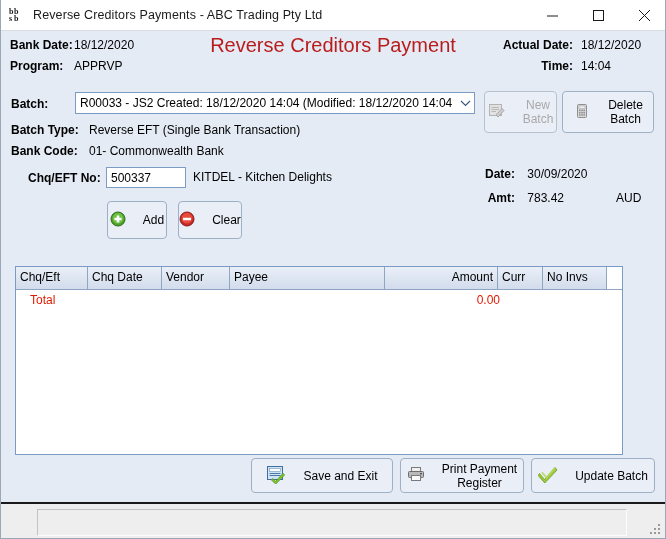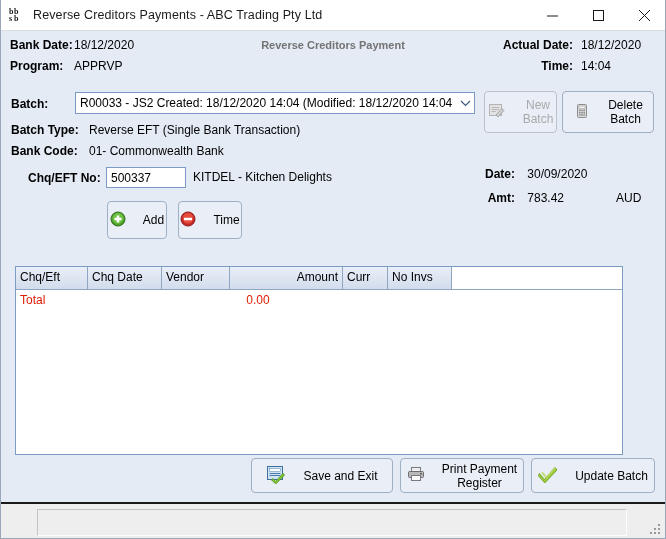--- a/index.html
+++ b/index.html
@@ -59,21 +59,21 @@
 
   .hdr-center {
     position: absolute; left: 0; right: 0; top: 4px;
     text-align: center; pointer-events: none;
   }
   .bbs-title {
     font-size: 20px; font-weight: bold; color: #13158c;
     letter-spacing: 0.2px; line-height: 24px;
   }
   .bbs-sub {
-    font-size: 11px; font-weight: bold; color: #737373;
+    font-size: 20px; font-weight: normal; color: #b91c1c;
     line-height: 20px;
   }
 
   .hdr-right { position: absolute; right: 14px; top: 7px; }
   .hdr-rrow {
     display: flex; align-items: baseline; justify-content: flex-end;
     margin-bottom: 5px; height: 16px;
   }
   .hdr-rlab { font-size: 12px; font-weight: bold; color: #000; margin-right: 8px; }
   .hdr-rval { font-size: 12px; color: #000; width: 70px; text-align: left; }
@@ -173,24 +173,24 @@
     border-right: 1px solid #8fa6c3;
     white-space: nowrap; overflow: hidden;
     background: linear-gradient(#eaeff8, #d2dcec);
   }
   .gh.right { text-align: right; }
   .gh.filler { background: #ffffff; border-right: none; flex: 1; }
   .grid-total {
     display: flex; height: 20px; align-items: center;
   }
   .tot-lab {
-    font-size: 12px; color: #e01b00; padding-left: 4px; text-align: right;
+    font-size: 12px; color: #e01b00; padding-left: 14px; text-align: right;
   }
   .tot-val {
-    font-size: 12px; color: #e01b00; text-align: center;
+    font-size: 12px; color: #e01b00; text-align: right;
     position: absolute; left: 0; width: 484px;
   }
   .grid-body { position: relative; flex: 1; background: #fff; }
 
   
   .btn-save   { position: absolute; left: 250px; top: 458px; width: 142px; height: 35px; }
   .btn-print  { position: absolute; left: 399px; top: 458px; width: 124px; height: 35px; }
   .btn-update { position: absolute; left: 530px; top: 458px; width: 124px; height: 35px; }
 
   
@@ -363,30 +363,31 @@
         <span class="lbl">Add</span>
       </div>
       <div class="xbtn btn-clear">
         <span>
           <svg width="16" height="16" viewBox="0 0 16 16">
             <circle cx="8" cy="8" r="7" fill="#c62828" stroke="#8e1b1b"></circle>
             <circle cx="8" cy="7.2" r="5.4" fill="#e74b3c"></circle>
             <rect x="4" y="6.7" width="8" height="2.6" rx="0.4" fill="#ffffff"></rect>
           </svg>
         </span>
-        <span class="lbl">Time</span>
+        <span class="lbl">Clear</span>
       </div>
     </div>
   </div>
 
   <div class="grid">
     <div class="grid-head">
       <div class="gh" style="width:72px">Chq/Eft</div>
       <div class="gh" style="width:74px">Chq Date</div>
       <div class="gh" style="width:68px">Vendor</div>
+      <div class="gh" style="width:155px">Payee</div>
       <div class="gh right" style="width:113px">Amount</div>
       <div class="gh" style="width:45px">Curr</div>
       <div class="gh" style="width:64px">No Invs</div>
       <div class="gh filler"></div>
     </div>
     <div class="grid-total">
       <span class="tot-lab">Total</span>
       <span class="tot-val">0.00</span>
     </div>
     <div class="grid-body"></div>

